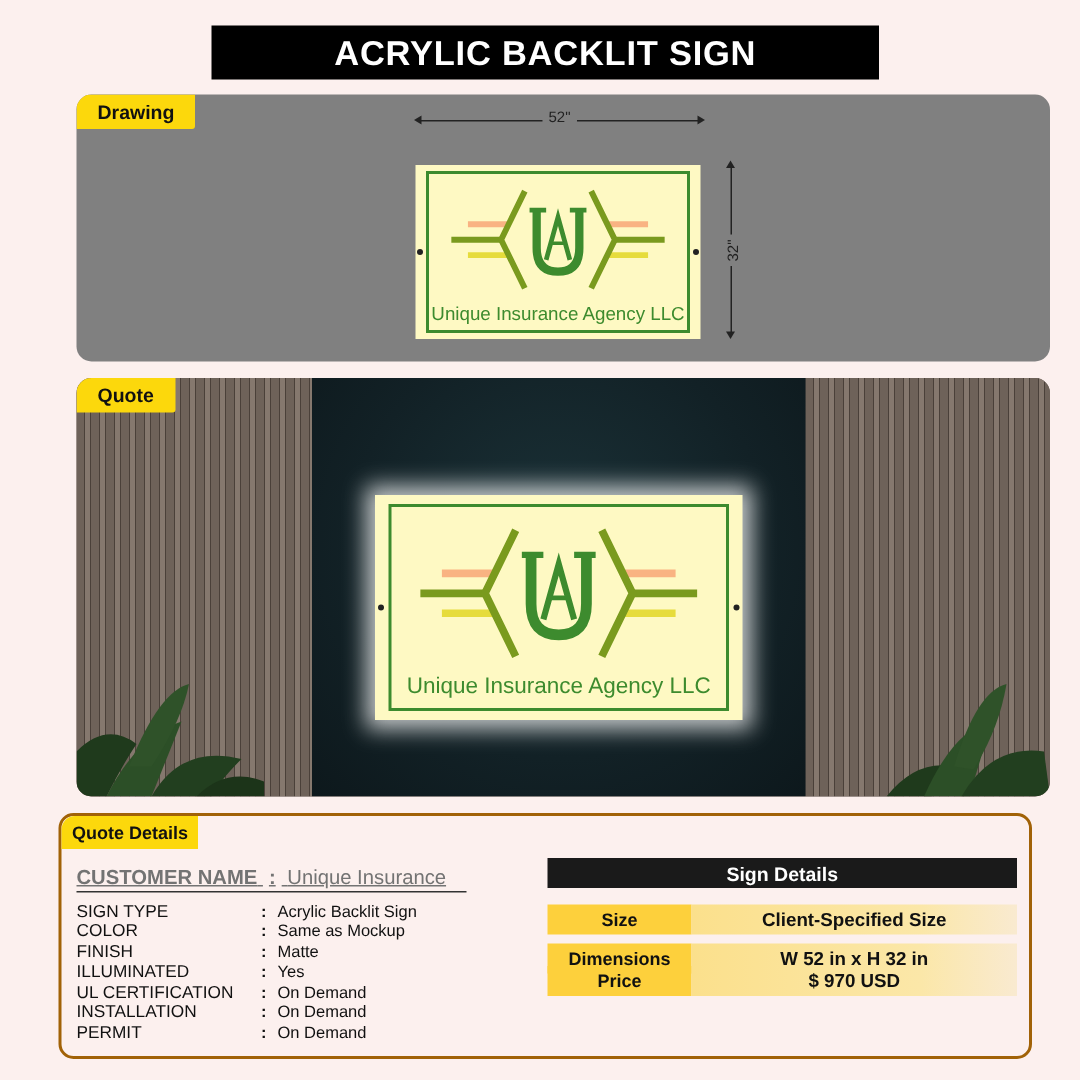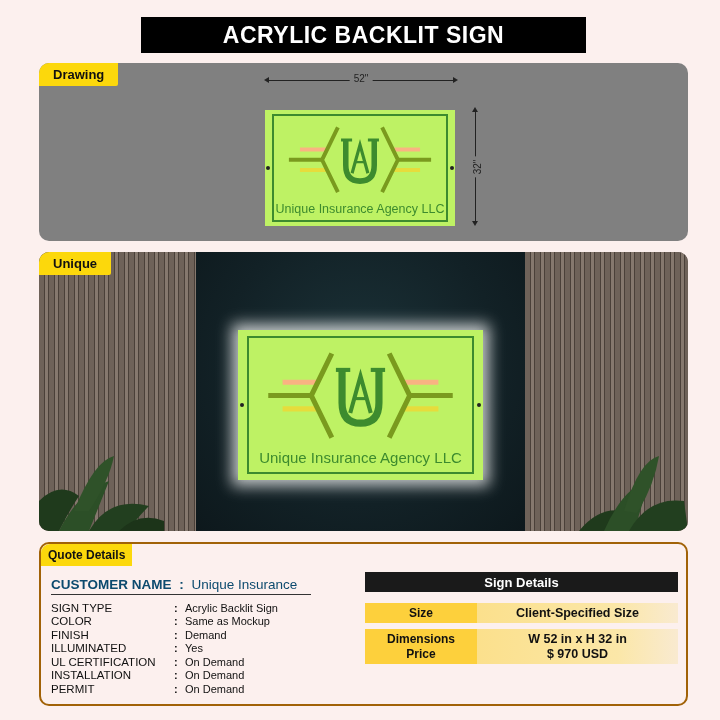--- a/index.html
+++ b/index.html
@@ -1,59 +1,59 @@
 <!DOCTYPE html>
 <html><head>
 <meta charset="utf-8">
 <style>
   * { box-sizing: border-box; margin: 0; padding: 0; }
   body { width: 720px; height: 720px; background: #fcf0ee; font-family: "Liberation Sans", sans-serif; position: relative; overflow: hidden; }
   .title-bar { position: absolute; left: 141px; top: 17px; width: 445px; height: 36px; background: #000; color: #fff; font-weight: bold; font-size: 23px; letter-spacing: 0.5px; display: flex; align-items: center; justify-content: center; }
-  .panel { position: absolute; left: 39px; border-radius: 10px; overflow: hidden; padding-left: 46px; }
+  .panel { position: absolute; left: 51px; border-radius: 10px; overflow: hidden; padding-left: 46px; }
   .drawing-panel { top: 63px; width: 649px; height: 178px; background: #808080; }
   .mockup-panel { top: 252px; width: 649px; height: 279px; background: #5a4f48; }
   .tag { position: absolute; left: 0; top: 0; background: #fcd80c; color: #111; font-weight: bold; font-size: 13px; padding: 4px 14px 4px 14px; border-bottom-right-radius: 2px; z-index: 5; }
   .dim-h { position: absolute; left: 228px; top: 17px; width: 188px; height: 1px; background: #222; }
   .dim-h .lbl { position: absolute; left: 50%; top: -7px; transform: translateX(-50%); background: #808080; padding: 0 4px; font-size: 10px; color: #222; }
   .dim-h::before, .dim-h::after { content: ""; position: absolute; top: -3px; border: 3px solid transparent; }
   .dim-h::before { left: -3px; border-right: 5px solid #222; border-left: 0; }
   .dim-h::after { right: -3px; border-left: 5px solid #222; border-right: 0; }
   .dim-v { position: absolute; left: 436px; top: 47px; width: 1px; height: 113px; background: #222; }
   .dim-v .lbl { position: absolute; left: -8px; top: 50%; transform: translateY(-50%) rotate(-90deg); background: #808080; padding: 0 3px; font-size: 10px; color: #222; }
   .dim-v::before, .dim-v::after { content: ""; position: absolute; left: -3px; border: 3px solid transparent; }
   .dim-v::before { top: -3px; border-bottom: 5px solid #222; border-top: 0; }
   .dim-v::after { bottom: -3px; border-top: 5px solid #222; border-bottom: 0; }
-  .sign { position: absolute; background: #bef264; }
+  .sign { position: absolute; background: #fef9c3; }
   .sign .frame { position: absolute; border: 2px solid #3d8b2e; }
   .sign .name { position: absolute; left: 0; right: 0; text-align: center; color: #3d8b2e; white-space: nowrap; }
   .sign .dot { position: absolute; width: 4px; height: 4px; border-radius: 50%; background: #222; }
   .sign svg { position: absolute; }
   .drawing-sign { left: 226px; top: 47px; width: 190px; height: 116px; }
   .drawing-sign .frame { left: 7px; top: 4px; right: 7px; bottom: 4px; }
   .drawing-sign .name { bottom: 10px; font-size: 12.5px; }
   .drawing-sign svg { left: 16px; top: 9px; width: 158px; height: 80px; }
   .mockup-sign { left: 199px; top: 78px; width: 245px; height: 150px; box-shadow: 0 0 14px 6px rgba(255,255,255,0.75); }
   .mockup-sign .frame { left: 9px; top: 6px; right: 9px; bottom: 6px; }
   .mockup-sign .name { bottom: 14px; font-size: 15px; }
   .mockup-sign svg { left: 20px; top: 12px; width: 205px; height: 105px; }
   .slats { position: absolute; top: 0; bottom: 0; background: repeating-linear-gradient(90deg, #6e6259 0px, #6e6259 5px, #4a4039 5px, #4a4039 6px, #85786e 6px, #85786e 9px, #4a4039 9px, #4a4039 10px); }
   .wall { position: absolute; left: 157px; top: 0; width: 329px; height: 279px; background: radial-gradient(ellipse at 50% 40%, #1b3238 0%, #122126 60%, #0d181c 100%); }
   .plant { position: absolute; bottom: 0; }
   .quote-panel { position: absolute; left: 39px; top: 542px; width: 649px; height: 164px; border: 2px solid #a16207; border-radius: 10px; background: #fcf0ee; }
   .quote-tag { position: absolute; left: 0; top: 0; background: #fcd80c; color: #111; font-weight: bold; font-size: 12px; padding: 4px 7px; border-top-left-radius: 9px; }
-  .customer { position: absolute; left: 10px; top: 33px; width: 260px; border-bottom: 1px solid #333; padding-bottom: 2px; font-size: 13.5px; color: #0c4a6e; white-space: nowrap; }
+  .customer { position: absolute; left: 10px; top: 33px; width: 260px; border-bottom: 1px solid #333; padding-bottom: 2px; font-size: 13.5px; color: #737373; white-space: nowrap; text-decoration: underline; }
   .customer b { font-weight: bold; }
   .spec-rows { position: absolute; left: 10px; top: 57px; }
   .spec-row { display: flex; height: 13.5px; align-items: center; font-size: 11px; color: #111; }
   .spec-row .k { width: 123px; font-weight: normal; font-size: 11.5px; white-space: nowrap; }
   .spec-row .c { width: 11px; font-weight: bold; }
   .spec-row .v { font-size: 11px; }
   .sd-header { position: absolute; left: 324px; top: 28px; width: 313px; height: 20px; background: #1a1a1a; color: #fff; font-weight: bold; font-size: 13px; display: flex; align-items: center; justify-content: center; }
   .sd-row { position: absolute; left: 324px; width: 313px; height: 20px; display: flex; font-size: 12px; font-weight: bold; color: #111; }
-  .sd-row .k { width: 112px; background: #fdd03c; display: flex; align-items: center; justify-content: center; }
+  .sd-row .k { width: 96px; background: #fdd03c; display: flex; align-items: center; justify-content: center; }
   .sd-row .v { flex: 1; background: linear-gradient(90deg, #fbe08c, #fbe7a8 70%, #f9ead0); display: flex; align-items: center; justify-content: center; font-size: 12.5px; }
 </style>
 </head>
 <body>
 
 <div class="title-bar">ACRYLIC BACKLIT SIGN</div>
 
 <div class="panel drawing-panel">
   <div class="tag">Drawing</div>
   <div class="dim-h">
@@ -79,21 +79,21 @@
       <line x1="76" y1="26" x2="90" y2="26" stroke="#3d8b2e" stroke-width="4"></line>
       <line x1="110" y1="26" x2="124" y2="26" stroke="#3d8b2e" stroke-width="4"></line>
       <path d="M90 68 L100 32 L110 68" fill="none" stroke="#3d8b2e" stroke-width="4"></path>
       <line x1="93" y1="54" x2="107" y2="54" stroke="#3d8b2e" stroke-width="3"></line>
     </svg>
     <div class="name">Unique Insurance Agency LLC</div>
   </div>
 </div>
 
 <div class="panel mockup-panel">
-  <div class="tag">Unique</div>
+  <div class="tag">Quote</div>
   <div class="slats" style="left:0; width:157px;"></div>
   <div class="slats" style="left:486px; width:163px;"></div>
   <div class="wall"></div>
   <svg class="plant" style="left:0; width:130px; height:80px;" viewBox="0 0 130 80">
     <path d="M0 80 L0 50 Q20 30 40 45 Q30 60 20 80 Z" fill="#1f3a1c"></path>
     <path d="M20 80 Q40 40 70 30 Q60 55 50 80 Z" fill="#2c4f27"></path>
     <path d="M50 80 Q70 45 110 55 Q95 70 90 80 Z" fill="#223f1f"></path>
     <path d="M35 60 Q55 10 75 5 Q70 30 50 60 Z" fill="#2f5229"></path>
     <path d="M80 80 Q100 60 125 70 L125 80 Z" fill="#1c3419"></path>
   </svg>
@@ -140,21 +140,21 @@
       <span class="v">Acrylic Backlit Sign</span>
     </div>
     <div class="spec-row">
       <span class="k">COLOR</span>
       <span class="c">:</span>
       <span class="v">Same as Mockup</span>
     </div>
     <div class="spec-row">
       <span class="k">FINISH</span>
       <span class="c">:</span>
-      <span class="v">Demand</span>
+      <span class="v">Matte</span>
     </div>
     <div class="spec-row">
       <span class="k">ILLUMINATED</span>
       <span class="c">:</span>
       <span class="v">Yes</span>
     </div>
     <div class="spec-row">
       <span class="k">UL CERTIFICATION</span>
       <span class="c">:</span>
       <span class="v">On Demand</span>

